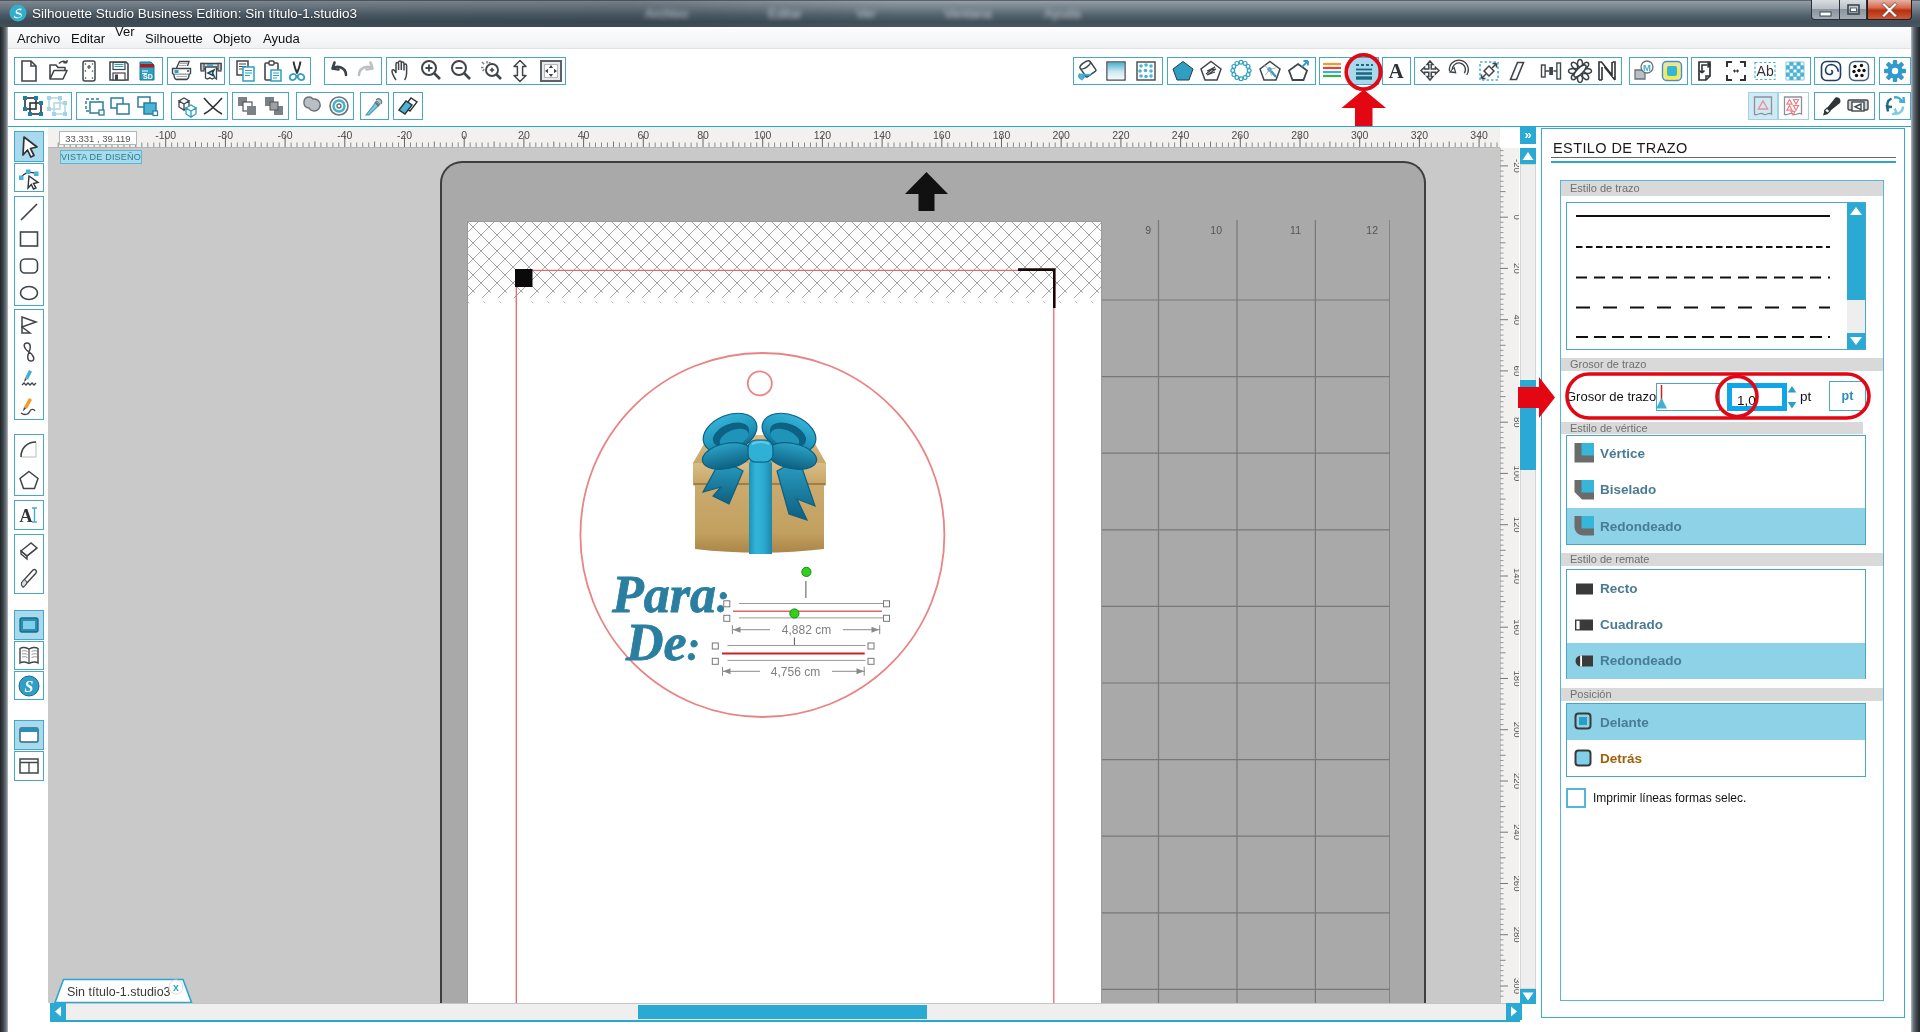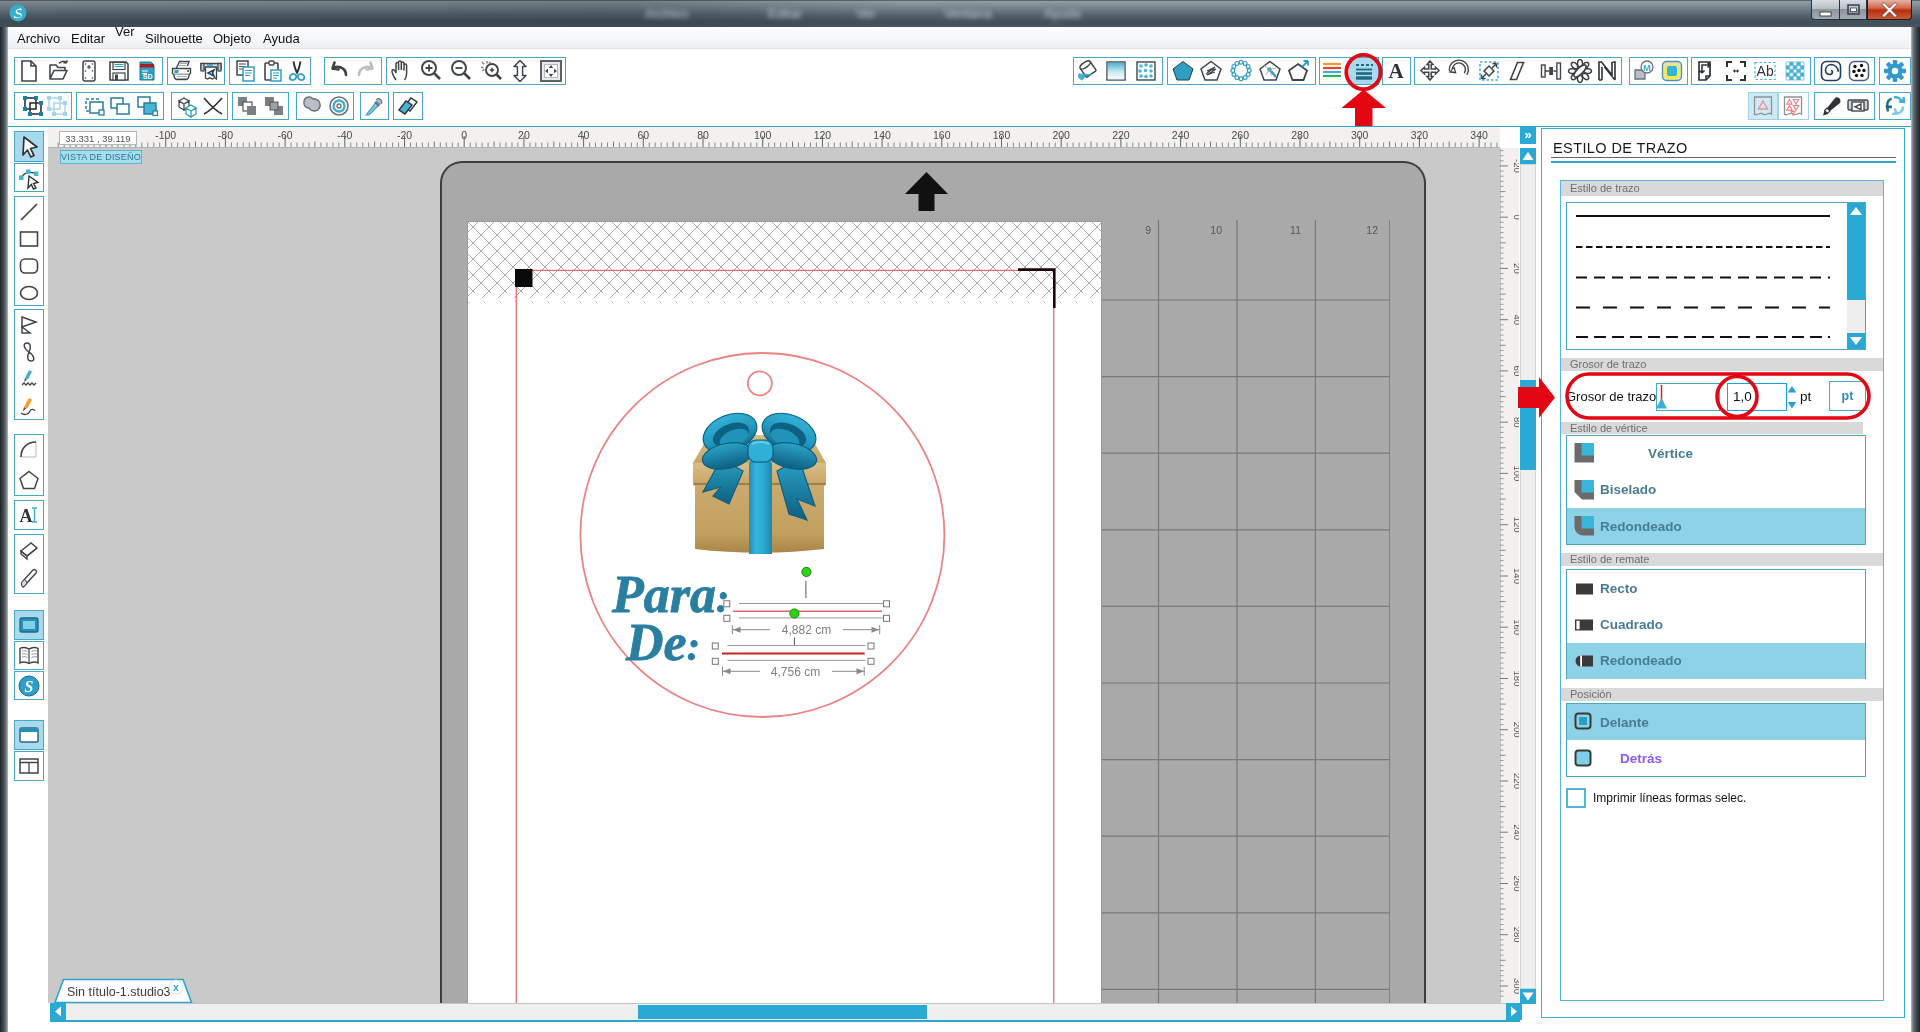--- a/index.html
+++ b/index.html
@@ -7,20 +7,21 @@
 .ab{position:absolute;}
 </style></head><body>
 <div class="ab" style="left:0;top:0;width:1920px;height:1032px;">
 <div class="ab" style="left:0;top:0;width:1920px;height:27px;background:linear-gradient(#c3cad0 0%,#8f9aa3 6%,#74828c 30%,#55646f 55%,#41505b 80%,#47565f 100%);"></div>
 <div class="ab" style="left:0;top:0;width:900px;height:27px;background:linear-gradient(90deg,rgba(35,45,55,0.18),rgba(35,45,55,0.28) 70%,rgba(35,45,55,0) 100%);"></div>
 <div class="ab" style="left:0;top:0;width:1920px;height:1px;background:rgba(20,25,30,0.55);"></div>
 <svg class="ab" style="left:9px;top:4px;" width="18" height="18" viewBox="0 0 18 18">
       <circle cx="9" cy="9" r="8.5" fill="#35aecb"></circle>
       <path d="M12.5 4.5 C9 4.5 6.5 6 6.7 8.2 C6.9 10.2 9.5 10.3 11 10.7 C12.6 11.2 12.3 13 10 13.4 C8 13.8 6 13 5.5 11.5 L4.6 13.2 C6.5 14.6 9.6 14.7 11.5 13.6 C13.4 12.4 13.3 9.9 11.3 9 C9.8 8.3 7.8 8.5 7.9 7.2 C8 5.8 10.8 5.6 12.2 6.6 Z" fill="#fff"></path>
     </svg>
+<div class="ab" style="left:32px;top:5px;width:700px;height:18px;color:#fff;font-size:13.5px;line-height:18px;text-shadow:0 1px 2px rgba(0,0,0,.6);">Silhouette Studio Business Edition: Sin título-1.studio3</div>
 <div class="ab" style="left:645px;top:6px;width:55px;height:15px;color:#c5cdd3;font-size:13px;filter:blur(2.4px);overflow:hidden;">Archivo</div>
 <div class="ab" style="left:768px;top:6px;width:38px;height:15px;color:#c5cdd3;font-size:13px;filter:blur(2.4px);overflow:hidden;">Editar</div>
 <div class="ab" style="left:856px;top:6px;width:32px;height:15px;color:#c5cdd3;font-size:13px;filter:blur(2.4px);overflow:hidden;">Ver</div>
 <div class="ab" style="left:944px;top:6px;width:56px;height:15px;color:#c5cdd3;font-size:13px;filter:blur(2.4px);overflow:hidden;">Ventana</div>
 <div class="ab" style="left:1044px;top:6px;width:46px;height:15px;color:#c5cdd3;font-size:13px;filter:blur(2.4px);overflow:hidden;">Ayuda</div>
 <div class="ab" style="left:1811px;top:0;width:29px;height:20px;background:linear-gradient(#d8dde1 0%,#b9c0c6 45%,#8b959d 50%,#a5adb4 100%);border:1px solid #2a3238;border-top:none;border-radius:0 0 0 4px;"></div>
 <svg class="ab" style="left:1811px;top:0px;" width="29" height="20" viewBox="0 0 29 20">
       <rect x="9" y="12" width="11" height="4" fill="#fff" stroke="#3c4650"></rect>
     </svg>
 <div class="ab" style="left:1840px;top:0;width:27px;height:20px;background:linear-gradient(#d8dde1 0%,#b9c0c6 45%,#8b959d 50%,#a5adb4 100%);border:1px solid #2a3238;border-top:none;border-left:none;"></div>
@@ -1307,34 +1308,34 @@
 <svg class="ab" style="left:1847px;top:333px;" width="18" height="16" viewBox="0 0 18 16">
       <path d="M9 12 L3 4 H15 Z" fill="#fff"></path>
     </svg>
 <div class="ab" style="left:1561px;top:358px;width:322px;height:13px;background:#d9d9d9;color:#6f6f6f;font-size:11px;line-height:13px;padding-left:9px;">Grosor de trazo</div>
 <div class="ab" style="left:1566px;top:389px;width:120px;height:16px;font-size:13px;color:#111;line-height:16px;">Grosor de trazo</div>
 <div class="ab" style="left:1656px;top:382.5px;width:64px;height:28.5px;background:#fff;border:1px solid #46a8c9;"></div>
 <svg class="ab" style="left:1656px;top:382.5px;" width="64" height="28.5" viewBox="0 0 64 28.5">
       <line x1="5.5" y1="2" x2="5.5" y2="19" stroke="#cc2222" stroke-width="1.5"></line>
       <path d="M5.5 15 L11 25.5 H0 Z" fill="#3fb0d0"></path>
     </svg>
-<div class="ab" style="left:1727px;top:382.5px;width:60px;height:28.5px;background:#fff;border:1px solid #0ea5e9;font-size:13.5px;color:#111;line-height:26px;padding-left:5px;">1,0</div>
+<div class="ab" style="left:1727px;top:382.5px;width:60px;height:28.5px;background:#fff;border:5px solid #0ea5e9;font-size:13.5px;color:#111;line-height:26px;padding-left:5px;">1,0</div>
 <svg class="ab" style="left:1787px;top:382.5px;" width="10" height="28.5" viewBox="0 0 10 28.5">
       <path d="M5 3 L9.3 9.5 H0.7 Z" fill="#2aa0c8"></path>
       <path d="M5 25.5 L0.7 19 H9.3 Z" fill="#2aa0c8"></path>
     </svg>
 <div class="ab" style="left:1800px;top:389px;width:24px;height:16px;font-size:13.5px;color:#111;line-height:16px;">pt</div>
 <div class="ab" style="left:1829px;top:381px;width:37px;height:30px;background:#fff;border:1px solid #46a8c9;color:#2a8fb0;font-weight:bold;font-size:12.5px;text-align:center;line-height:28px;">pt</div>
 <div class="ab" style="left:1561px;top:421.5px;width:302px;height:12.5px;background:#d9d9d9;color:#6f6f6f;font-size:11px;line-height:12.5px;padding-left:9px;">Estilo de vértice</div>
 <div class="ab" style="left:1566px;top:434.5px;width:300px;height:110px;background:#fff;border:1px solid #46a8c9;"></div>
 <svg class="ab" style="left:1574px;top:443.0px;" width="20" height="20" viewBox="0 0 20 20">
       <path d="M0.5 0 H20 V19.5 H0.5 Z" fill="#6b6b6b"></path>
       <rect x="7.5" y="0" width="12.5" height="12.5" fill="#38b6da"></rect>
     </svg>
-<div class="ab" style="left:1600px;top:445.5px;width:200px;height:15px;font-size:13.5px;font-weight:bold;color:#4a7b94;line-height:15px;margin-left:48px;">Vértice</div>
+<div class="ab" style="left:1600px;top:445.5px;width:200px;height:15px;font-size:13.5px;font-weight:bold;color:#4a7b94;line-height:15px;">Vértice</div>
 <svg class="ab" style="left:1574px;top:479.5px;" width="20" height="20" viewBox="0 0 20 20">
       <path d="M0.5 0 H20 V19.5 H8 L0.5 12 Z" fill="#6b6b6b"></path>
       <rect x="7.5" y="0" width="12.5" height="12.5" fill="#38b6da"></rect>
     </svg>
 <div class="ab" style="left:1600px;top:482.0px;width:200px;height:15px;font-size:13.5px;font-weight:bold;color:#4a7b94;line-height:15px;">Biselado</div>
 <div class="ab" style="left:1567px;top:508px;width:298px;height:36px;background:#8ed2e8;"></div>
 <svg class="ab" style="left:1574px;top:516.0px;" width="20" height="20" viewBox="0 0 20 20">
       <path d="M0.5 0 H20 V19.5 H9 A8.5 8.5 0 0 1 0.5 11 Z" fill="#6b6b6b"></path>
       <rect x="7.5" y="0" width="12.5" height="12.5" fill="#38b6da"></rect>
     </svg>
@@ -1361,21 +1362,21 @@
 <div class="ab" style="left:1566px;top:703px;width:300px;height:74px;background:#fff;border:1px solid #46a8c9;"></div>
 <div class="ab" style="left:1567px;top:704px;width:298px;height:36px;background:#8ed2e8;"></div>
 <svg class="ab" style="left:1574px;top:712.0px;" width="20" height="20" viewBox="0 0 20 20">
       <rect x="1.5" y="1.5" width="15" height="15" rx="3" fill="none" stroke="#3a3a3a" stroke-width="2"></rect>
       <rect x="5" y="5" width="8" height="8" fill="#2a9fc4"></rect>
     </svg>
 <div class="ab" style="left:1600px;top:714.5px;width:200px;height:15px;font-size:13.5px;font-weight:bold;color:#4a7b94;line-height:15px;">Delante</div>
 <svg class="ab" style="left:1574px;top:748.5px;" width="20" height="20" viewBox="0 0 20 20">
       <rect x="1.5" y="1.5" width="15" height="15" rx="3" fill="#7fd0e8" stroke="#3a3a3a" stroke-width="2"></rect>
     </svg>
-<div class="ab" style="left:1600px;top:751.0px;width:200px;height:15px;font-size:13.5px;font-weight:bold;color:#8b5cf6;line-height:15px;margin-left:20px;">Detrás</div>
+<div class="ab" style="left:1600px;top:751.0px;width:200px;height:15px;font-size:13.5px;font-weight:bold;color:#a16207;line-height:15px;">Detrás</div>
 <div class="ab" style="left:1566px;top:788px;width:20px;height:20px;background:#fff;border:2px solid #54b6d6;"></div>
 <div class="ab" style="left:1593px;top:791px;width:260px;height:15px;font-size:12px;color:#111;line-height:15px;">Imprimir líneas formas selec.</div>
 <div class="ab" style="left:0;top:27px;width:8px;height:1005px;background:linear-gradient(90deg,#1e2326,#3f474d 40%,#6a737a 75%,#b5bcc1);"></div>
 <div class="ab" style="left:1911px;top:27px;width:9px;height:1005px;background:linear-gradient(90deg,#b5bcc1,#6a737a 25%,#3f474d 60%,#1e2326);"></div>
 <div class="ab" style="left:8px;top:1023px;width:1903px;height:9px;background:#fff;"></div>
 <svg class="ab" style="left:1341px;top:52px;" width="48" height="76" viewBox="0 0 48 76">
       <circle cx="22.5" cy="20" r="17.2" fill="none" stroke="#e30613" stroke-width="3.8"></circle>
       <path d="M22.7 37.5 L45 56 H31.5 V74 H14 V56 H0.5 Z" fill="#e30613"></path>
     </svg>
 <svg class="ab" style="left:1515px;top:370px;" width="360" height="55" viewBox="0 0 360 55">

